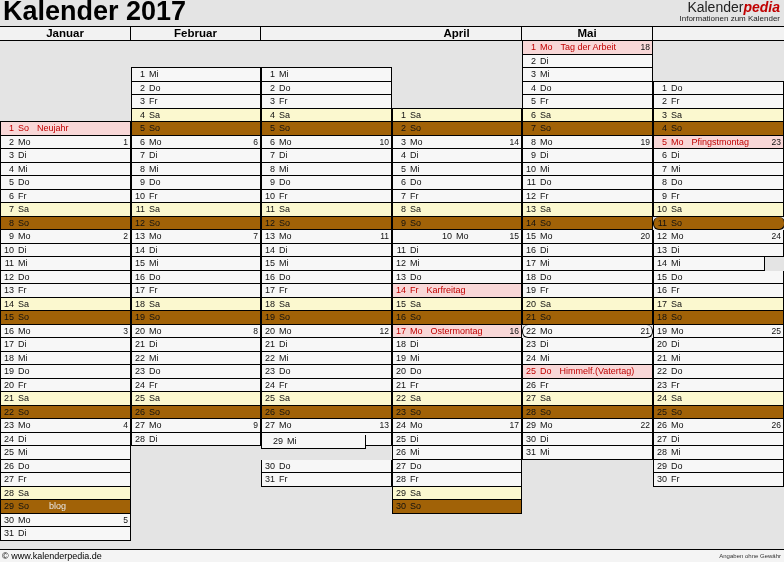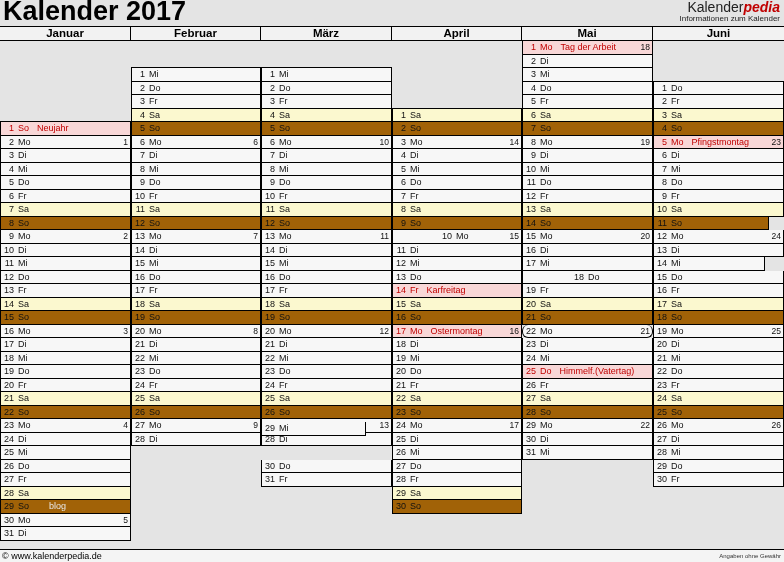--- a/index.html
+++ b/index.html
@@ -32,24 +32,22 @@
 
 <div class="title">Kalender 2017</div>
 <div class="brand">
   <div class="b1"><span>Kalender</span><i>pedia</i></div>
   <div class="b2">Informationen zum Kalender</div>
 </div>
 
 <div class="header" id="hdr">
     <div class="hcell" style="left: 0px; width: 131px;">Januar</div>
     <div class="hcell" style="left: 131px; width: 130px;">Februar</div>
-    <div class="hcell" style="left: 261px; width: 131px;">März</div>
     <div class="hcell" style="left: 392px; width: 130px;">April</div>
     <div class="hcell" style="left: 522px; width: 131px;">Mai</div>
-    <div class="hcell" style="left: 653px; width: 131px; border-right: none;">Juni</div>
   </div>
 <div class="grid" id="grid">
     <div class="col" style="left: 0px; width: 131px;">
       <div class="cell first so hol" style="top: 80px; width: 131px; height: 14.5px;"><span class="d">1</span><span class="wd">So</span><span class="ev">Neujahr</span></div>
       <div class="cell" style="top: 94.5px; width: 131px;"><span class="d">2</span><span class="wd">Mo</span><span class="kw" style="color: rgb(17, 17, 17);">1</span></div>
       <div class="cell" style="top: 108px; width: 131px;"><span class="d">3</span><span class="wd">Di</span></div>
       <div class="cell" style="top: 121.5px; width: 131px;"><span class="d">4</span><span class="wd">Mi</span></div>
       <div class="cell" style="top: 135px; width: 131px;"><span class="d">5</span><span class="wd">Do</span></div>
       <div class="cell" style="top: 148.5px; width: 131px;"><span class="d">6</span><span class="wd">Fr</span></div>
       <div class="cell sa" style="top: 162px; width: 131px;"><span class="d">7</span><span class="wd">Sa</span></div>
@@ -130,21 +128,21 @@
       <div class="cell so" style="top: 270px; width: 131px;"><span class="d">19</span><span class="wd">So</span></div>
       <div class="cell" style="top: 283.5px; width: 131px;"><span class="d">20</span><span class="wd">Mo</span><span class="kw" style="color: rgb(17, 17, 17);">12</span></div>
       <div class="cell" style="top: 297px; width: 131px;"><span class="d">21</span><span class="wd">Di</span></div>
       <div class="cell" style="top: 310.5px; width: 131px;"><span class="d">22</span><span class="wd">Mi</span></div>
       <div class="cell" style="top: 324px; width: 131px;"><span class="d">23</span><span class="wd">Do</span></div>
       <div class="cell" style="top: 337.5px; width: 131px;"><span class="d">24</span><span class="wd">Fr</span></div>
       <div class="cell sa" style="top: 351px; width: 131px;"><span class="d">25</span><span class="wd">Sa</span></div>
       <div class="cell so" style="top: 364.5px; width: 131px;"><span class="d">26</span><span class="wd">So</span></div>
       <div class="cell" style="top: 378px; width: 131px;"><span class="d">27</span><span class="wd">Mo</span><span class="kw" style="color: rgb(17, 17, 17);">13</span></div>
       <div class="cell" style="top: 391.5px; width: 131px;"><span class="d">28</span><span class="wd">Di</span></div>
-      <div class="cell" style="top: 381px; width: 105px;"><span class="d">29</span><span class="wd">Mi</span></div>
+      <div class="cell" style="top: 394px; width: 105px; padding-left: 8px;"><span class="d">29</span><span class="wd">Mi</span></div>
       <div class="cell" style="top: 418.5px; width: 131px;"><span class="d">30</span><span class="wd">Do</span></div>
       <div class="cell" style="top: 432px; width: 131px;"><span class="d">31</span><span class="wd">Fr</span></div>
     </div>
     <div class="col" style="left: 392px; width: 130px;">
       <div class="cell first sa" style="top: 66.5px; width: 130px; height: 14.5px;"><span class="d">1</span><span class="wd">Sa</span></div>
       <div class="cell so" style="top: 81px; width: 130px;"><span class="d">2</span><span class="wd">So</span></div>
       <div class="cell" style="top: 94.5px; width: 130px;"><span class="d">3</span><span class="wd">Mo</span><span class="kw" style="color: rgb(17, 17, 17);">14</span></div>
       <div class="cell" style="top: 108px; width: 130px;"><span class="d">4</span><span class="wd">Di</span></div>
       <div class="cell" style="top: 121.5px; width: 130px;"><span class="d">5</span><span class="wd">Mi</span></div>
       <div class="cell" style="top: 135px; width: 130px;"><span class="d">6</span><span class="wd">Do</span></div>
@@ -184,21 +182,21 @@
       <div class="cell" style="top: 94.5px; width: 131px;"><span class="d">8</span><span class="wd">Mo</span><span class="kw" style="color: rgb(17, 17, 17);">19</span></div>
       <div class="cell" style="top: 108px; width: 131px;"><span class="d">9</span><span class="wd">Di</span></div>
       <div class="cell" style="top: 121.5px; width: 131px;"><span class="d">10</span><span class="wd">Mi</span></div>
       <div class="cell" style="top: 135px; width: 131px;"><span class="d">11</span><span class="wd">Do</span></div>
       <div class="cell" style="top: 148.5px; width: 131px;"><span class="d">12</span><span class="wd">Fr</span></div>
       <div class="cell sa" style="top: 162px; width: 131px;"><span class="d">13</span><span class="wd">Sa</span></div>
       <div class="cell so" style="top: 175.5px; width: 131px;"><span class="d">14</span><span class="wd">So</span></div>
       <div class="cell" style="top: 189px; width: 131px;"><span class="d">15</span><span class="wd">Mo</span><span class="kw" style="color: rgb(17, 17, 17);">20</span></div>
       <div class="cell" style="top: 202.5px; width: 131px;"><span class="d">16</span><span class="wd">Di</span></div>
       <div class="cell" style="top: 216px; width: 131px;"><span class="d">17</span><span class="wd">Mi</span></div>
-      <div class="cell" style="top: 229.5px; width: 131px; padding-left: 48px;"><span class="d">18</span><span class="wd">Do</span></div>
+      <div class="cell" style="top: 229.5px; width: 131px;"><span class="d">18</span><span class="wd">Do</span></div>
       <div class="cell" style="top: 243px; width: 131px;"><span class="d">19</span><span class="wd">Fr</span></div>
       <div class="cell sa" style="top: 256.5px; width: 131px;"><span class="d">20</span><span class="wd">Sa</span></div>
       <div class="cell so" style="top: 270px; width: 131px;"><span class="d">21</span><span class="wd">So</span></div>
       <div class="cell" style="top: 283.5px; width: 131px; border-radius: 6px;"><span class="d">22</span><span class="wd">Mo</span><span class="kw" style="color: rgb(17, 17, 17);">21</span></div>
       <div class="cell" style="top: 297px; width: 131px;"><span class="d">23</span><span class="wd">Di</span></div>
       <div class="cell" style="top: 310.5px; width: 131px;"><span class="d">24</span><span class="wd">Mi</span></div>
       <div class="cell hol" style="top: 324px; width: 131px;"><span class="d">25</span><span class="wd">Do</span><span class="ev">Himmelf.(Vatertag)</span></div>
       <div class="cell" style="top: 337.5px; width: 131px;"><span class="d">26</span><span class="wd">Fr</span></div>
       <div class="cell sa" style="top: 351px; width: 131px;"><span class="d">27</span><span class="wd">Sa</span></div>
       <div class="cell so" style="top: 364.5px; width: 131px;"><span class="d">28</span><span class="wd">So</span></div>
@@ -210,21 +208,21 @@
       <div class="cell first" style="top: 39.5px; width: 131px; height: 14.5px;"><span class="d">1</span><span class="wd">Do</span></div>
       <div class="cell" style="top: 54px; width: 131px;"><span class="d">2</span><span class="wd">Fr</span></div>
       <div class="cell sa" style="top: 67.5px; width: 131px;"><span class="d">3</span><span class="wd">Sa</span></div>
       <div class="cell so" style="top: 81px; width: 131px;"><span class="d">4</span><span class="wd">So</span></div>
       <div class="cell hol" style="top: 94.5px; width: 131px;"><span class="d">5</span><span class="wd">Mo</span><span class="ev">Pfingstmontag</span><span class="kw" style="color: rgb(17, 17, 17);">23</span></div>
       <div class="cell" style="top: 108px; width: 131px;"><span class="d">6</span><span class="wd">Di</span></div>
       <div class="cell" style="top: 121.5px; width: 131px;"><span class="d">7</span><span class="wd">Mi</span></div>
       <div class="cell" style="top: 135px; width: 131px;"><span class="d">8</span><span class="wd">Do</span></div>
       <div class="cell" style="top: 148.5px; width: 131px;"><span class="d">9</span><span class="wd">Fr</span></div>
       <div class="cell sa" style="top: 162px; width: 131px;"><span class="d">10</span><span class="wd">Sa</span></div>
-      <div class="cell so" style="top: 175.5px; width: 116px;"><span class="d">11</span><span class="wd">So</span></div>
+      <div class="cell so" style="top: 175.5px; width: 132px; border-radius: 6px;"><span class="d">11</span><span class="wd">So</span></div>
       <div class="cell" style="top: 189px; width: 131px;"><span class="d">12</span><span class="wd">Mo</span><span class="kw" style="color: rgb(17, 17, 17);">24</span></div>
       <div class="cell" style="top: 202.5px; width: 131px;"><span class="d">13</span><span class="wd">Di</span></div>
       <div class="cell" style="top: 216px; width: 112px;"><span class="d">14</span><span class="wd">Mi</span></div>
       <div class="cell" style="top: 229.5px; width: 131px;"><span class="d">15</span><span class="wd">Do</span></div>
       <div class="cell" style="top: 243px; width: 131px;"><span class="d">16</span><span class="wd">Fr</span></div>
       <div class="cell sa" style="top: 256.5px; width: 131px;"><span class="d">17</span><span class="wd">Sa</span></div>
       <div class="cell so" style="top: 270px; width: 131px;"><span class="d">18</span><span class="wd">So</span></div>
       <div class="cell" style="top: 283.5px; width: 131px;"><span class="d">19</span><span class="wd">Mo</span><span class="kw" style="color: rgb(17, 17, 17);">25</span></div>
       <div class="cell" style="top: 297px; width: 131px;"><span class="d">20</span><span class="wd">Di</span></div>
       <div class="cell" style="top: 310.5px; width: 131px;"><span class="d">21</span><span class="wd">Mi</span></div>

